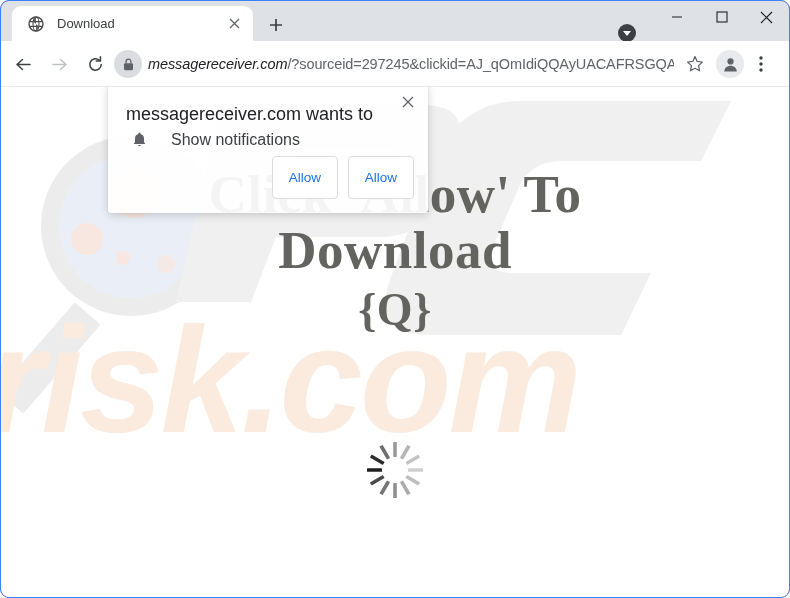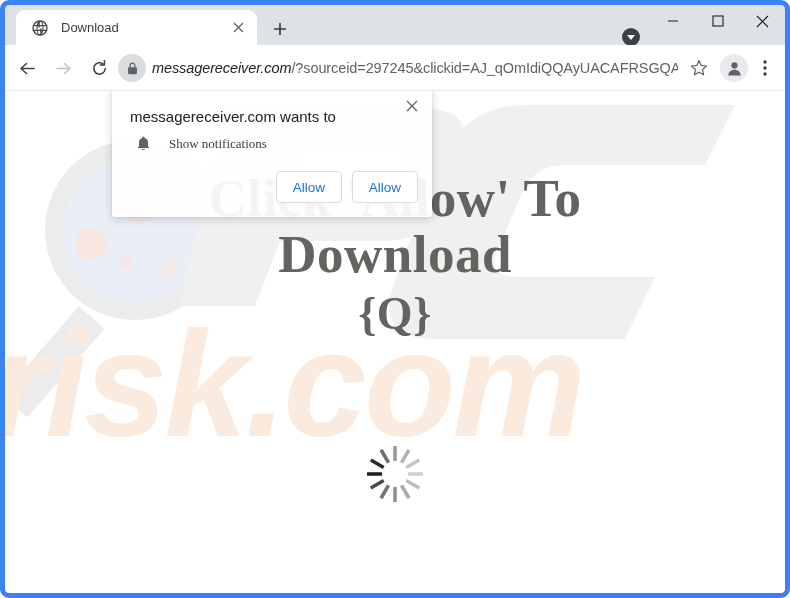--- a/index.html
+++ b/index.html
@@ -7,21 +7,21 @@
     width:790px;height:598px;overflow:hidden;
     background:#ffffff;
     font-family:"Liberation Sans",sans-serif;
     -webkit-font-smoothing:antialiased;
   }
 
   
   #window-frame{
     position:absolute;left:0;top:0;width:790px;height:598px;
     box-sizing:border-box;
-    border:5px solid #3b82f6;
+    border:1px solid #3b82f6;
     border-radius:9px;
     background:#701a75;
     overflow:hidden;
   }
 
   
   #tab-strip{
     position:absolute;left:0;top:0;right:0;height:40px;
     background:#dee1e6;
   }
@@ -131,38 +131,38 @@
   
   #permission-bubble{
     position:absolute;left:107px;top:-4px;width:320px;height:130px;
     background:rgba(255,255,255,0.93);
     border-radius:3px;
     box-shadow:0 2px 10px rgba(0,0,0,0.18), 0 0 1px rgba(0,0,0,0.25);
     z-index:10;
   }
   #permission-title{
     position:absolute;left:18px;top:21px;
-    font-size:15px;color:#202124;
+    font-size:18px;color:#202124;
   }
   #permission-close{
     position:absolute;right:9px;top:8px;width:22px;height:22px;
     display:flex;align-items:center;justify-content:center;
   }
   #permission-row{
     position:absolute;left:22px;top:48px;display:flex;align-items:center;
   }
   #permission-bell{width:18px;height:18px;display:flex;align-items:center;justify-content:center;}
   #permission-row-label{
-    margin-left:17px;font-size:13px;color:#3c4043;font-family:Liberation Serif, serif;
+    margin-left:23px;font-size:16px;color:#3c4043;
   }
   #permission-actions{
     position:absolute;right:14px;bottom:14px;display:flex;gap:10px;
   }
   .perm-btn{
-    min-width:66px;height:32px;padding:0 14px;
+    min-width:66px;height:43px;padding:0 14px;
     border:1px solid #dadce0;border-radius:4px;background:#ffffff;
     color:#1a73e8;font-size:13.5px;font-weight:500;
     font-family:"Liberation Sans",sans-serif;
     display:flex;align-items:center;justify-content:center;
     cursor:pointer;
   }
 </style>
 </head>
 <body>
 

